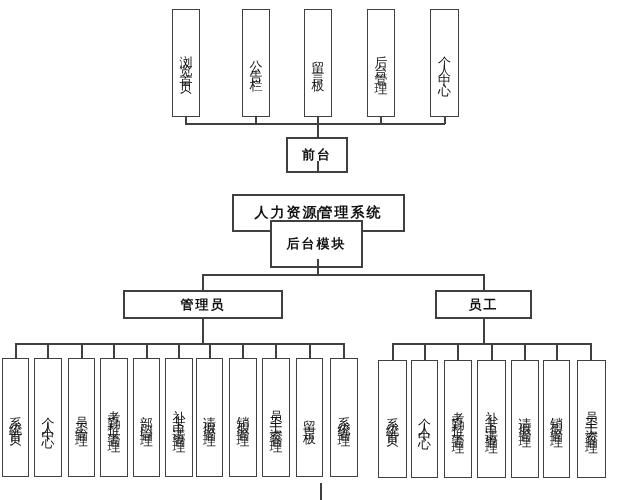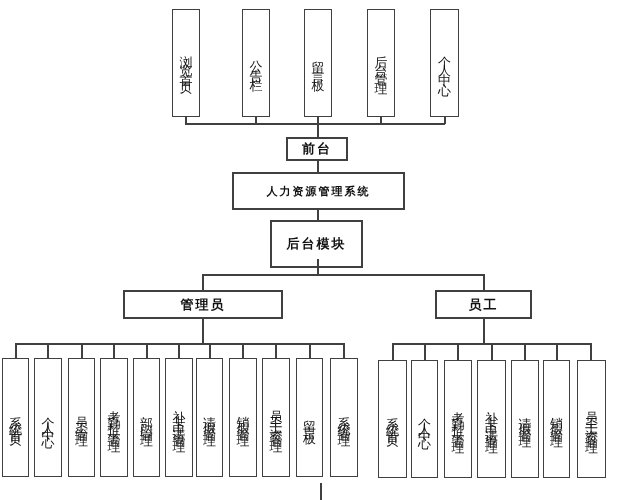--- a/index.html
+++ b/index.html
@@ -20,21 +20,21 @@
   }
   .vtext.top-sp { letter-spacing:9px; }
   
   .hbox {
     position:absolute; box-sizing:border-box; background:#ffffff;
     border:2px solid #404040;
     display:flex; align-items:center; justify-content:center;
     font-weight:bold; font-size:13px; letter-spacing:2px; color:#111111;
     white-space:nowrap;
   }
-  .hbox.big { font-size:11px; }
+  .hbox.big { font-size:14px;margin-top:22px; }
   
   .hl { position:absolute; height:1.5px; background:#404040; }
   .vl { position:absolute; width:1.5px; background:#404040; }
 </style>
 </head>
 <body>
 
 <div class="stage">
 
   <div class="vbox" style="left:172px;top:9px;width:28px;height:108px">
@@ -55,21 +55,21 @@
 
   <div class="vl" style="left:185px;top:116px;height:8px"></div>
   <div class="vl" style="left:255px;top:116px;height:8px"></div>
   <div class="vl" style="left:317px;top:116px;height:8px"></div>
   <div class="vl" style="left:380px;top:116px;height:8px"></div>
   <div class="vl" style="left:444px;top:116px;height:8px"></div>
 
   <div class="hl" style="left:185px;top:123px;width:260px"></div>
   <div class="vl" style="left:317px;top:123px;height:14px"></div>
 
-  <div class="hbox" style="left:286px;top:137px;width:62px;height:24px">
+  <div class="hbox" style="left:286px;top:137px;width:62px;height:36px">
     <span>前台</span>
   </div>
   <div class="vl" style="left:317px;top:161px;height:11px"></div>
 
   <div class="hbox big" style="left:232px;top:172px;width:173px;height:38px">
     <span>人力资源管理系统</span>
   </div>
   <div class="vl" style="left:317px;top:210px;height:10px"></div>
 
   <div class="hbox" style="left:270px;top:220px;width:93px;height:48px">

